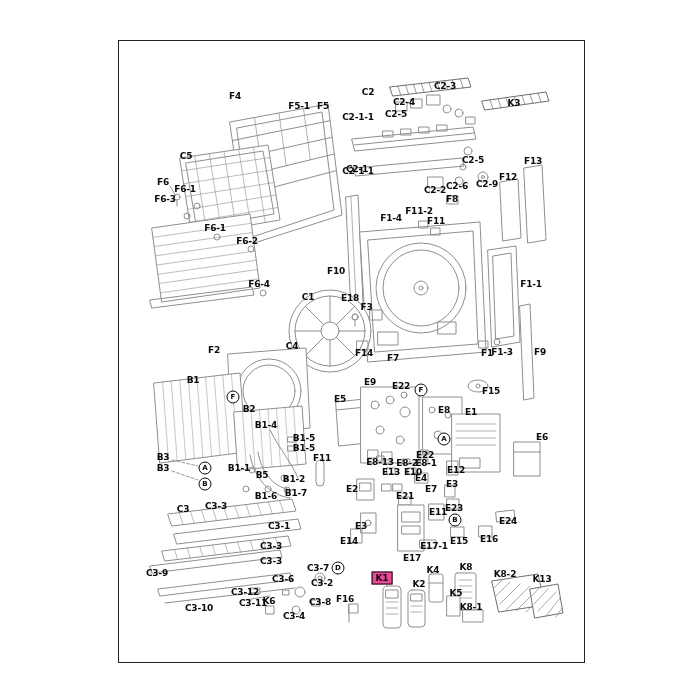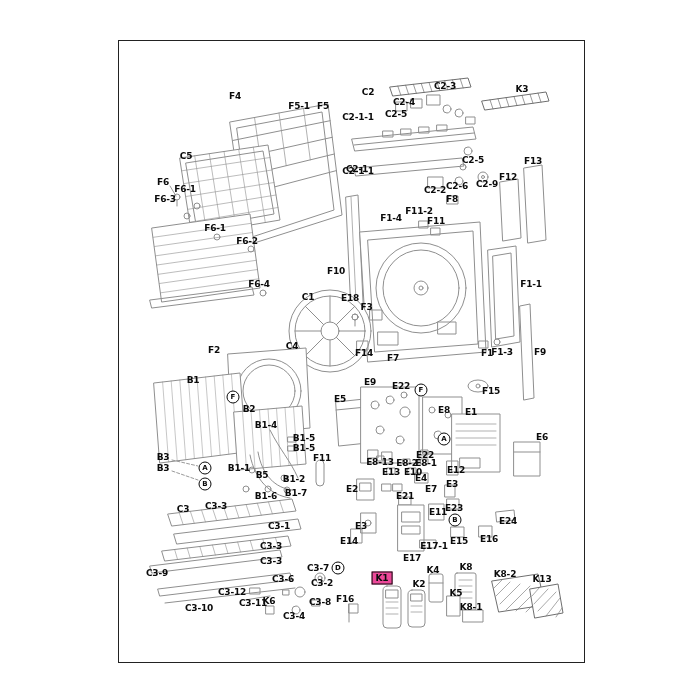--- a/index.html
+++ b/index.html
@@ -269,21 +269,21 @@
 
 <div id="labels">
     <span class="part-label" style="left: 235px; top: 96px;">F4</span>
     <span class="part-label" style="left: 299px; top: 106px;">F5-1</span>
     <span class="part-label" style="left: 323px; top: 106px;">F5</span>
     <span class="part-label" style="left: 368px; top: 92px;">C2</span>
     <span class="part-label" style="left: 445px; top: 86px;">C2-3</span>
     <span class="part-label" style="left: 404px; top: 102px;">C2-4</span>
     <span class="part-label" style="left: 396px; top: 114px;">C2-5</span>
     <span class="part-label" style="left: 358px; top: 117px;">C2-1-1</span>
-    <span class="part-label" style="left: 514px; top: 89px; margin-left: 8px;">K3</span>
+    <span class="part-label" style="left: 514px; top: 103px;">K3</span>
     <span class="part-label" style="left: 357px; top: 156px; margin-top: 13px;">C2-1</span>
     <span class="part-label" style="left: 358px; top: 171px;">C2-1-1</span>
     <span class="part-label" style="left: 473px; top: 160px;">C2-5</span>
     <span class="part-label" style="left: 533px; top: 161px;">F13</span>
     <span class="part-label" style="left: 435px; top: 190px;">C2-2</span>
     <span class="part-label" style="left: 457px; top: 186px;">C2-6</span>
     <span class="part-label" style="left: 487px; top: 184px;">C2-9</span>
     <span class="part-label" style="left: 508px; top: 177px;">F12</span>
     <span class="part-label" style="left: 452px; top: 199px;">F8</span>
     <span class="part-label" style="left: 186px; top: 156px;">C5</span>
@@ -355,21 +355,21 @@
     <span class="part-label" style="left: 157px; top: 573px;">C3-9</span>
     <span class="part-label" style="left: 271px; top: 561px;">C3-3</span>
     <span class="part-label" style="left: 318px; top: 568px;">C3-7</span>
     <span class="part-label" style="left: 412px; top: 558px;">E17</span>
     <span class="part-label" style="left: 283px; top: 579px;">C3-6</span>
     <span class="part-label" style="left: 298px; top: 583px; padding-left: 48px;">C3-2</span>
     <span class="part-label boxed" style="left: 382px; top: 578px;">K1</span>
     <span class="part-label" style="left: 433px; top: 570px;">K4</span>
     <span class="part-label" style="left: 466px; top: 567px;">K8</span>
     <span class="part-label" style="left: 505px; top: 574px;">K8-2</span>
-    <span class="part-label" style="left: 232px; top: 592px; text-align: center;">C3-12</span>
+    <span class="part-label" style="left: 245px; top: 592px; text-align: center;">C3-12</span>
     <span class="part-label" style="left: 269px; top: 601px;">K6</span>
     <span class="part-label" style="left: 320px; top: 602px;">C3-8</span>
     <span class="part-label" style="left: 345px; top: 599px;">F16</span>
     <span class="part-label" style="left: 419px; top: 584px;">K2</span>
     <span class="part-label" style="left: 456px; top: 593px;">K5</span>
     <span class="part-label" style="left: 542px; top: 579px;">K13</span>
     <span class="part-label" style="left: 199px; top: 608px;">C3-10</span>
     <span class="part-label" style="left: 253px; top: 603px;">C3-11</span>
     <span class="part-label" style="left: 294px; top: 616px;">C3-4</span>
     <span class="part-label" style="left: 471px; top: 607px;">K8-1</span>

